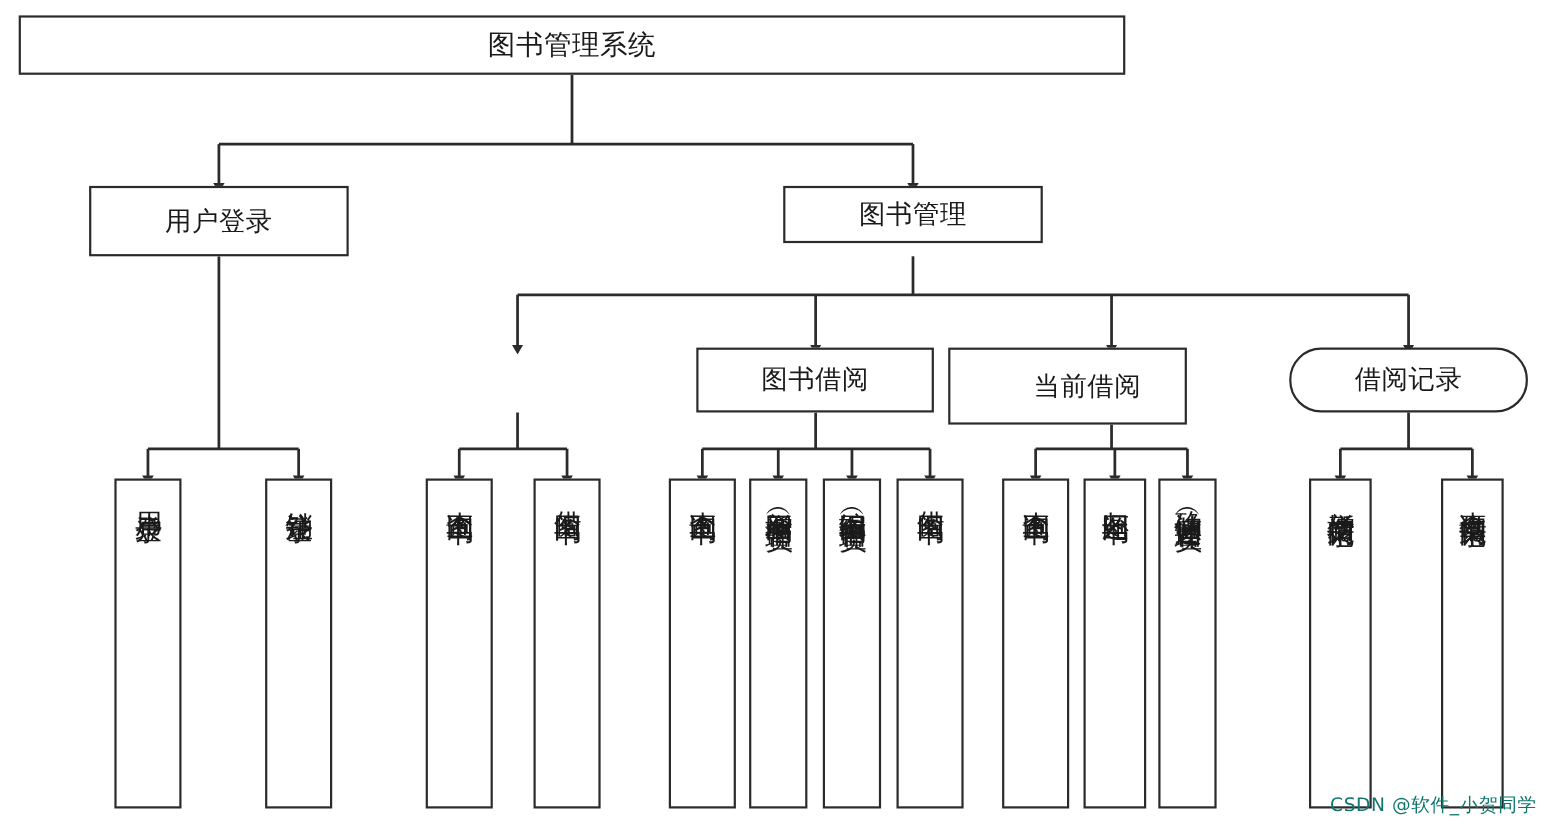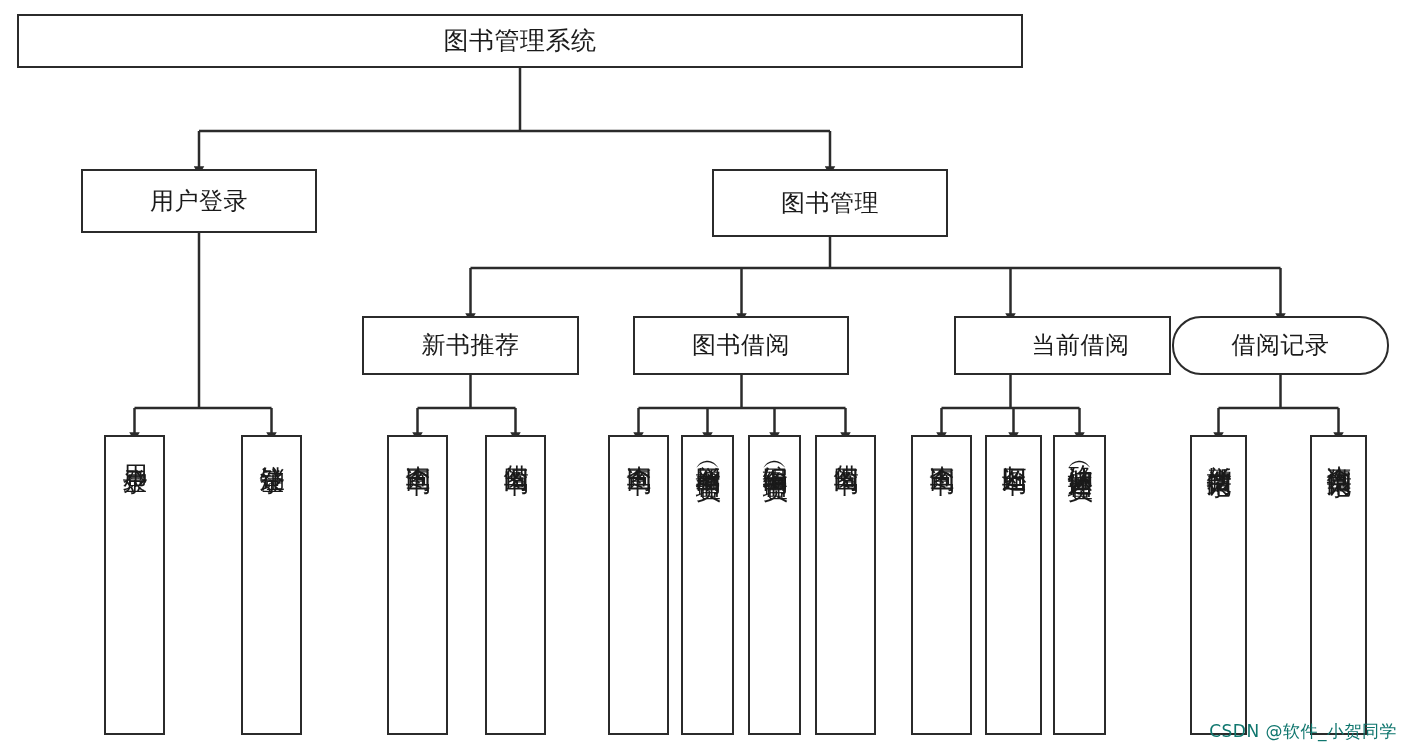--- a/index.html
+++ b/index.html
@@ -121,31 +121,28 @@
       </g>
   </svg>
 
   <div class="node root horiz" id="n-root" style="left: 17px; top: 14px; width: 1006px; height: 54px;">
     <span class="label">图书管理系统</span>
   </div>
 
   <div class="node horiz" id="n-user-login" style="left: 81px; top: 169px; width: 236px; height: 64px;">
     <span class="label">用户登录</span>
   </div>
-  <div class="node horiz" id="n-book-manage" style="left: 712px; top: 169px; width: 236px; height: 68px;">
+  <div class="node horiz" id="n-book-manage" style="left: 712px; top: 169px; width: 236px; height: 52px;">
     <span class="label">图书管理</span>
   </div>
 
-  <div class="node horiz" id="n-new-book-recommend" style="left: 362px; top: 316px; width: 217px; height: 59px;">
-    <span class="label">新书推荐</span>
-  </div>
   <div class="node horiz" id="n-book-borrow" style="left: 633px; top: 316px; width: 216px; height: 59px;">
     <span class="label">图书借阅</span>
   </div>
-  <div class="node horiz" id="n-current-borrow" style="left: 954px; top: 316px; width: 217px; height: 59px; padding-left: 36px;">
+  <div class="node horiz" id="n-current-borrow" style="left: 862px; top: 316px; width: 217px; height: 70px; padding-left: 36px;">
     <span class="label">当前借阅</span>
   </div>
   <div class="node horiz" id="n-borrow-record" style="left: 1172px; top: 316px; width: 217px; height: 59px; border-radius: 29px;">
     <span class="label">借阅记录</span>
   </div>
 
   <div class="node vert" id="n-leaf-user-login" style="left: 104px; top: 435px; width: 61px; height: 300px;">
     <span class="label">用户登录</span>
   </div>
   <div class="node vert" id="n-leaf-logout-login" style="left: 241px; top: 435px; width: 61px; height: 300px;">

